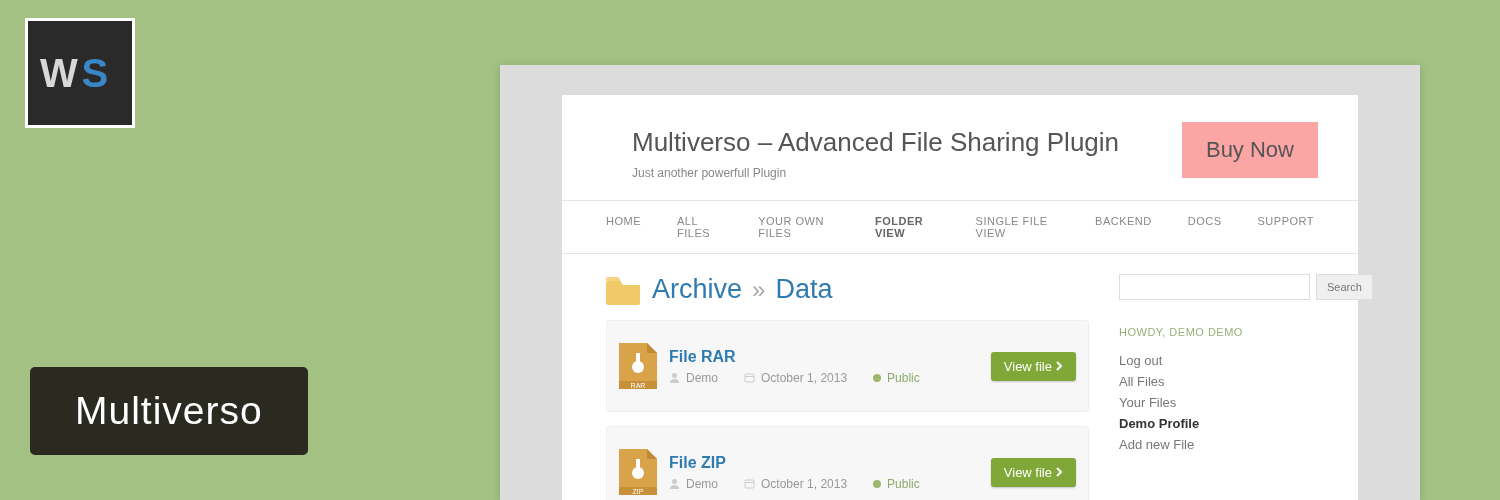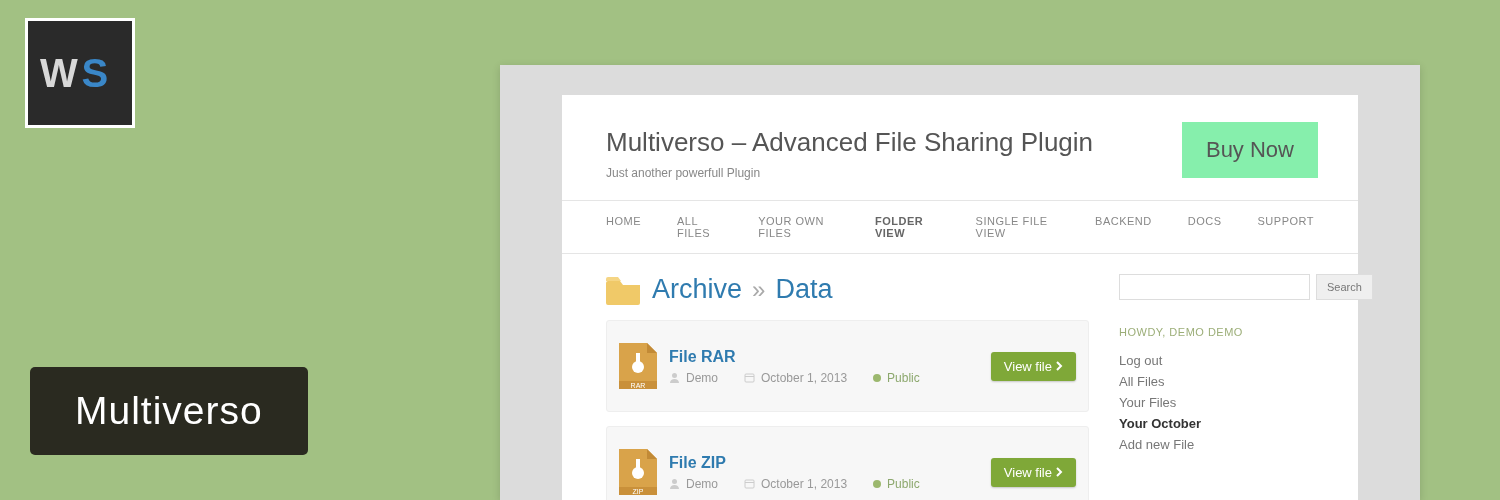--- a/index.html
+++ b/index.html
@@ -3,24 +3,24 @@
 <meta charset="utf-8">
 <style>
 *{margin:0;padding:0;box-sizing:border-box;font-family:-apple-system,BlinkMacSystemFont,"Segoe UI",sans-serif}
 body{background:#a2c183;width:1500px;height:500px;position:relative;overflow:hidden}
 .ws-logo{position:absolute;top:18px;left:25px;width:110px;height:110px;background:#2a2a2a;border:3px solid #fff;display:flex;align-items:center;justify-content:center}
 .ws-logo svg{width:80px;height:60px}
 .title-badge{position:absolute;left:30px;bottom:45px;background:#2a2a20;padding:22px 45px;border-radius:5px}
 .title-badge span{color:#fff;font-size:39px;font-weight:400;letter-spacing:1px}
 .browser-frame{position:absolute;top:65px;left:500px;width:920px;height:435px;background:#dcdcdc;box-shadow:0 2px 8px rgba(0,0,0,.15)}
 .browser-inner{position:absolute;top:30px;left:62px;right:62px;bottom:0;background:#fff}
-.header{padding:32px 44px 20px;position:relative}
+.header{padding:32px 70px 20px;position:relative}
 .site-title{font-size:26px;color:#555;font-weight:400;margin-bottom:8px}
 .tagline{font-size:12px;color:#888}
-.buy-btn{position:absolute;top:27px;right:40px;background:#86efac;color:#555;padding:15px 24px;font-size:22px;border:none;cursor:pointer}
+.buy-btn{position:absolute;top:27px;right:40px;background:#fca5a5;color:#555;padding:15px 24px;font-size:22px;border:none;cursor:pointer}
 .nav{border-top:1px solid #e5e5e5;border-bottom:1px solid #e5e5e5;padding:0 44px;display:flex;gap:36px}
 .nav-item{font-size:11px;color:#888;padding:14px 0;letter-spacing:.5px;cursor:pointer}
 .nav-item.active{font-weight:700;color:#666}
 .main{display:flex;padding:20px 44px 0}
 .content{flex:1;min-width:0}
 .breadcrumb{display:flex;align-items:center;gap:10px;margin-bottom:15px}
 .bc-link{font-size:27px;color:#2f7baf;cursor:pointer}
 .bc-sep{color:#aaa;font-size:24px}
 .folder-icon{width:36px;height:30px}
 .file-row{background:#f7f7f7;border:1px solid #eee;border-radius:3px;padding:22px 12px;margin-bottom:14px;display:flex;align-items:center;position:relative}
@@ -166,19 +166,19 @@
       <div class="sidebar">
         <div class="search-row">
           <input class="search-input" style="">
           <button class="search-btn">Search</button>
         </div>
         <div class="howdy">HOWDY, DEMO DEMO</div>
         <ul class="sb-links" id="sblinks">
             <li>Log out</li>
             <li>All Files</li>
             <li>Your Files</li>
-            <li class="active">Your October</li>
+            <li class="active">Demo Profile</li>
             <li>Add new File</li>
           </ul>
       </div>
     </div>
   </div>
 </div>
 
 </body></html>

